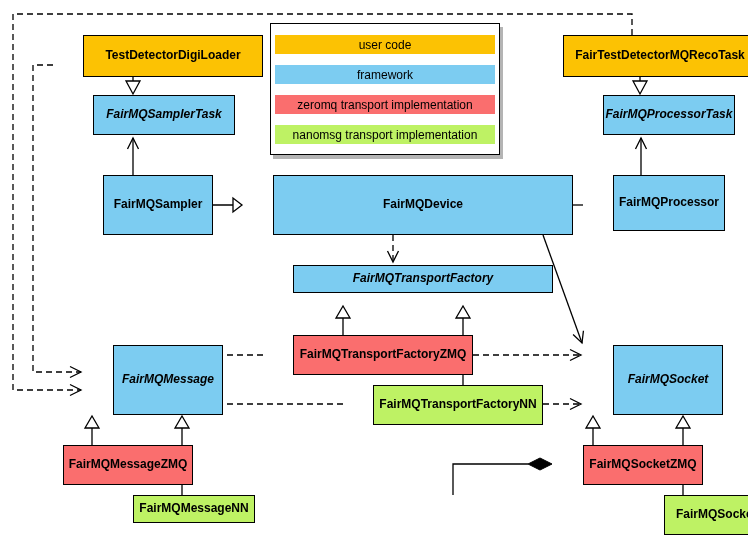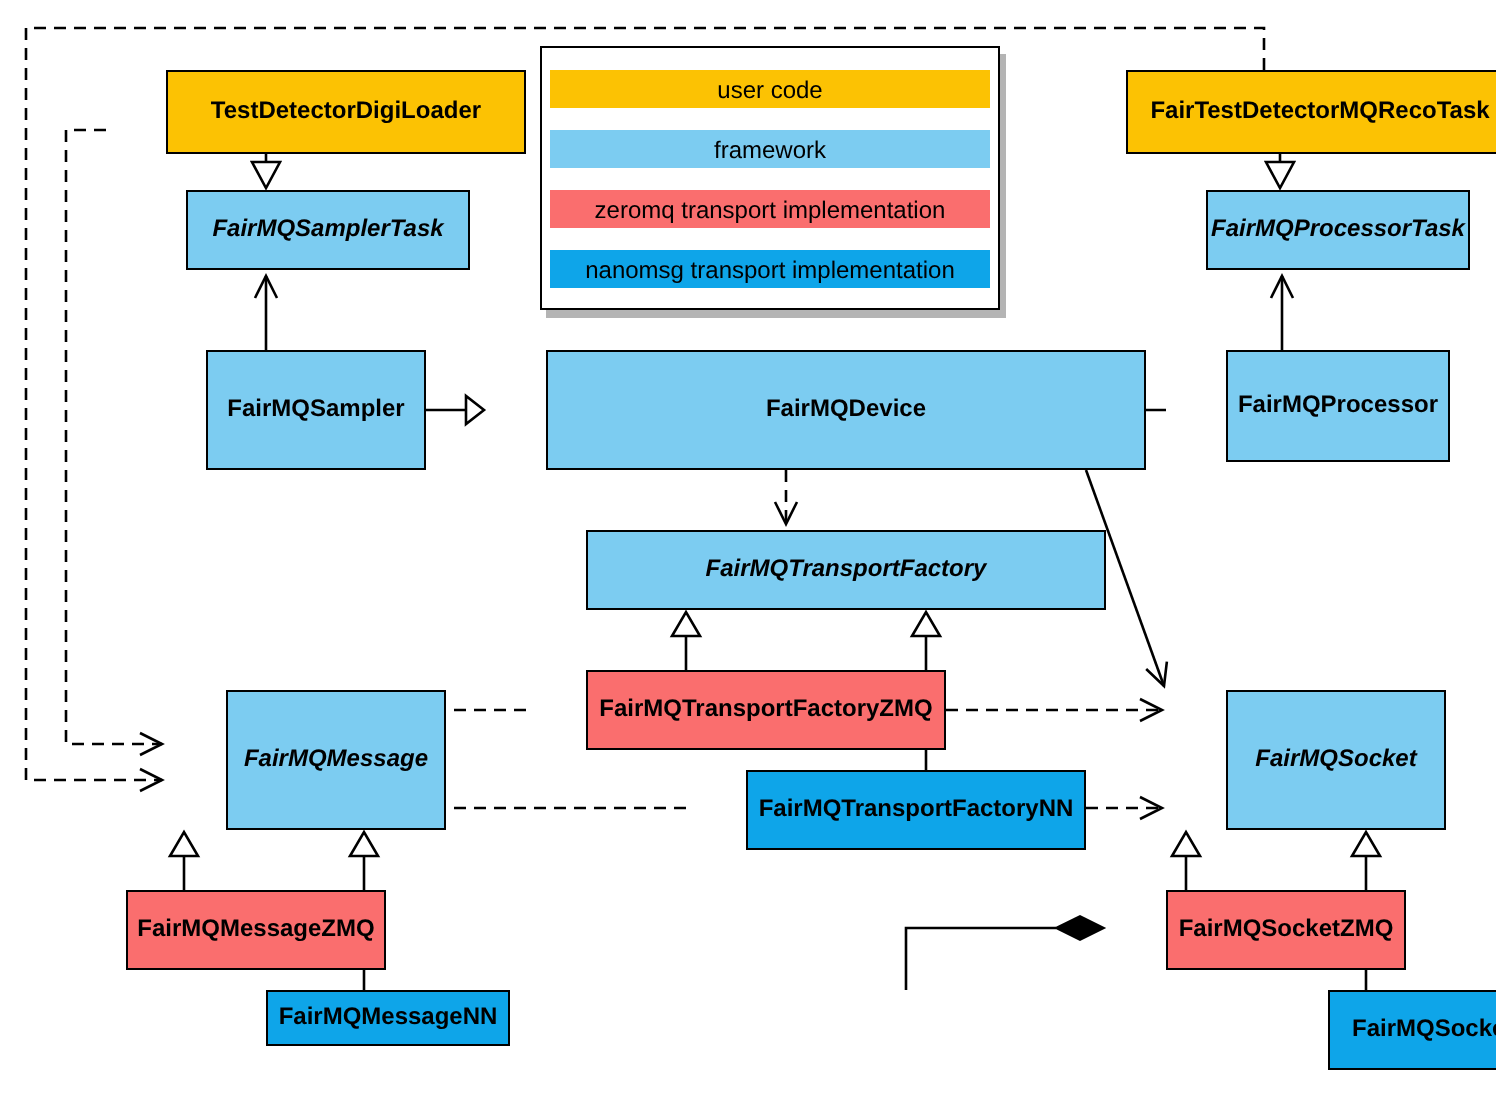--- a/index.html
+++ b/index.html
@@ -10,21 +10,21 @@
   #wires{position:absolute;left:0;top:0;width:748px;height:549px;}
   .node{
     position:absolute;display:flex;align-items:center;justify-content:center;
     border:1.5px solid #000;box-sizing:border-box;
     font-size:12px;font-weight:700;color:#000;text-align:center;line-height:1.1;margin-left:30px;
   }
   .abstract{font-style:italic;}
   .c-user{background:#FCC203;}
   .c-framework{background:#7CCCF1;}
   .c-zeromq{background:#FA6E6E;}
-  .c-nanomsg{background:#0ea5e9;}
+  .c-nanomsg{background:#bef264;}
   #legend{
     position:absolute;left:270px;top:23px;width:230px;height:132px;
     border:1.5px solid #000;box-sizing:border-box;background:#fff;
     box-shadow:3px 4px 0 #b4b4b4;
     display:flex;flex-direction:column;align-items:center;
     padding-top:11px;gap:11px;text-align:center;
   }
   .legend-item{
     width:220px;height:19px;display:flex;align-items:center;justify-content:center;
     font-size:12px;font-weight:400;color:#000;
@@ -156,21 +156,21 @@
   <div class="node c-framework abstract" style="left:63px;top:95px;width:142px;height:40px">FairMQSamplerTask</div>
 
   <div class="node c-framework abstract" style="left:573px;top:95px;width:132px;height:40px">FairMQProcessorTask</div>
 
   <div class="node c-framework" style="left:73px;top:175px;width:110px;height:60px">FairMQSampler</div>
 
   <div class="node c-framework" style="left:243px;top:175px;width:300px;height:60px">FairMQDevice</div>
 
   <div class="node c-framework" style="left:583px;top:175px;width:112px;height:56px">FairMQProcessor</div>
 
-  <div class="node c-framework abstract" style="left:263px;top:265px;width:260px;height:40px">FairMQTransportFactory</div>
+  <div class="node c-framework abstract" style="left:263px;top:265px;width:260px;height:28px">FairMQTransportFactory</div>
 
   <div class="node c-zeromq" style="left:263px;top:335px;width:180px;height:40px">FairMQTransportFactoryZMQ</div>
 
   <div class="node c-nanomsg" style="left:343px;top:385px;width:170px;height:40px">FairMQTransportFactoryNN</div>
 
   <div class="node c-framework abstract" style="left:83px;top:345px;width:110px;height:70px">FairMQMessage</div>
 
   <div class="node c-framework abstract" style="left:583px;top:345px;width:110px;height:70px">FairMQSocket</div>
 
   <div class="node c-zeromq" style="left:33px;top:445px;width:130px;height:40px">FairMQMessageZMQ</div>

